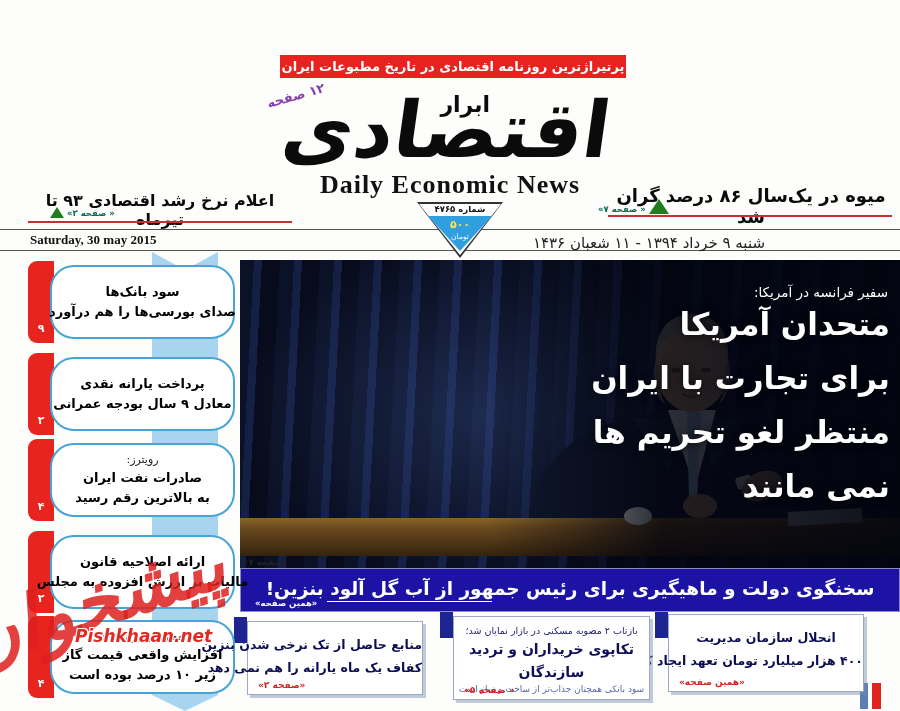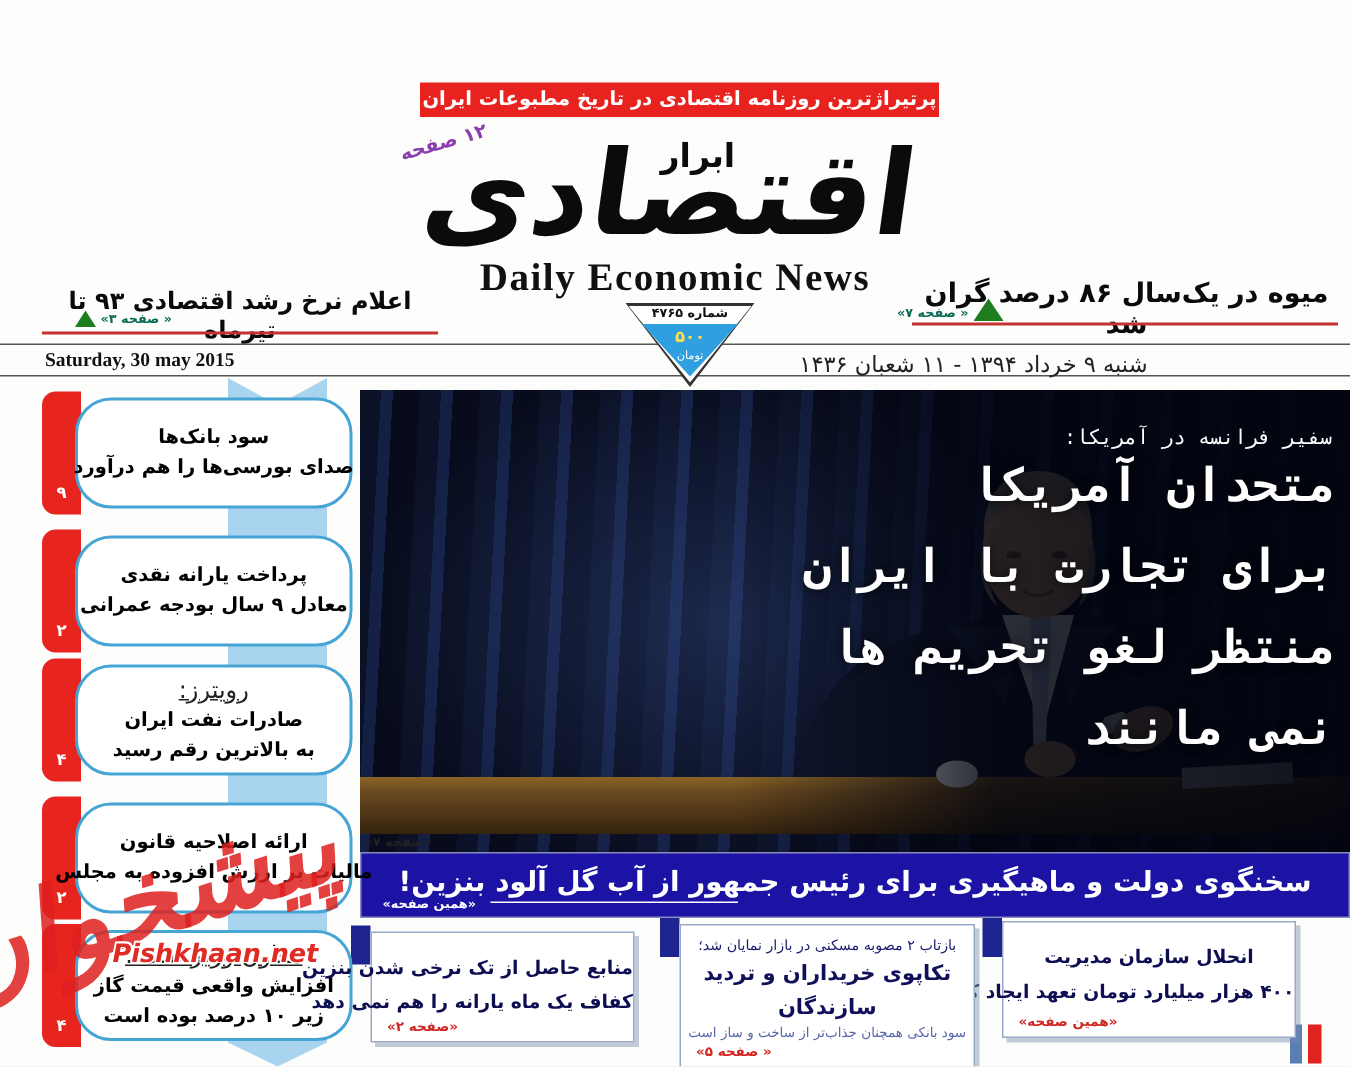--- a/index.html
+++ b/index.html
@@ -62,28 +62,28 @@
   
   .ribbon { position:absolute; left:152px; top:252px; width:66px; height:459px; background:#a8d4f0;
     clip-path:polygon(0 0,50% 18px,100% 0,100% calc(100% - 16px),50% 100%,0 calc(100% - 16px)); }
   .sb-tab { position:absolute; left:28px; width:26px; background:#e8241f; border-radius:9px 0 0 9px; z-index:2; }
   .sb-num { position:absolute; left:0; bottom:8px; width:100%; text-align:center; color:#fff;
     font-weight:bold; font-size:11px; }
   .sb-box { position:absolute; left:50px; width:185px; background:#fff; border:2px solid #47a5d6;
     border-radius:24px; z-index:3; display:flex; flex-direction:column; justify-content:center;
     align-items:center; direction:rtl; text-align:center; padding:4px 8px; }
   .sb-box .line { font-weight:bold; font-size:13px; color:#000; line-height:1.55; white-space:nowrap; }
-  .sb-box .kick { font-size:16px; color:#222; line-height:1.4;text-decoration:underline; }
+  .sb-box .kick { font-size:11px; color:#222; line-height:1.4; }
 
   
   .photo { position:absolute; left:240px; top:260px; width:660px; height:344px; overflow:hidden;
     background:
       radial-gradient(ellipse 340px 250px at 36% 45%, rgba(70,100,170,.32), rgba(0,0,0,0) 70%),
       repeating-linear-gradient(93deg, #0b1126 0 14px, #141f44 14px 22px, #070b1c 22px 40px),
-      #0a0f24; font-family: Liberation Mono, monospace; }
+      #0a0f24; }
   .photo-shade { position:absolute; inset:0;
     background:linear-gradient(270deg, rgba(2,4,14,.94) 0%, rgba(2,4,14,.82) 36%, rgba(2,4,14,0) 62%); }
   .lead-kicker { position:absolute; right:12px; top:24px; color:#fff; font-size:13.5px;
     direction:rtl; z-index:5; }
   .lead-line { position:absolute; right:10px; color:#fff; font-weight:bold; font-size:31px;
     direction:rtl; white-space:nowrap; z-index:5; text-shadow:0 0 8px rgba(0,0,0,.7); }
   .ll1 { top:46px; } .ll2 { top:100px; } .ll3 { top:154px; } .ll4 { top:208px; }
   .photo-caption { position:absolute; left:243px; top:557px; font-size:8.5px; font-weight:bold;
     color:#222; direction:rtl; }
 
@@ -94,21 +94,21 @@
     line-height:40px; direction:rtl; }
   .strip-page { position:absolute; left:14px; bottom:3px; color:#fff; font-size:8.5px;
     font-weight:bold; direction:rtl; }
   .strip-line { position:absolute; left:86px; bottom:9px; width:165px; height:1px; background:#fff; }
 
   
   .b-box { position:absolute; background:#fff; border:1px solid #99a8c8;
     box-shadow:3px 3px 0 rgba(120,140,170,.45); direction:rtl; text-align:center; z-index:3; }
   .b-tab { position:absolute; width:13px; height:26px; background:#1e2590; z-index:2; }
   .bb-right { left:668px; top:614px; width:196px; height:78px; padding-top:12px; }
-  .bb-mid   { left:453px; top:616px; width:197px; height:96px; padding-top:7px; }
+  .bb-mid   { left:453px; top:616px; width:197px; height:84px; padding-top:7px; }
   .bb-left  { left:247px; top:621px; width:176px; height:74px; padding-top:12px; }
   .b-line { font-weight:bold; font-size:12.5px; color:#0d0d52; line-height:1.8; white-space:nowrap; }
   .b-kick { font-size:9.5px; color:#1a1a70; line-height:1.5; }
   .b-head { font-weight:bold; font-size:14px; color:#10105a; line-height:1.6; }
   .b-sub  { font-size:9px; color:#5868a8; line-height:1.5; }
   .b-page { position:absolute; left:10px; bottom:4px; color:#d02520; font-size:9px;
     font-weight:bold; direction:rtl; }
 
   
   .wm-script { position:absolute; left:-35px; top:600px; font-size:74px; font-weight:bold;

